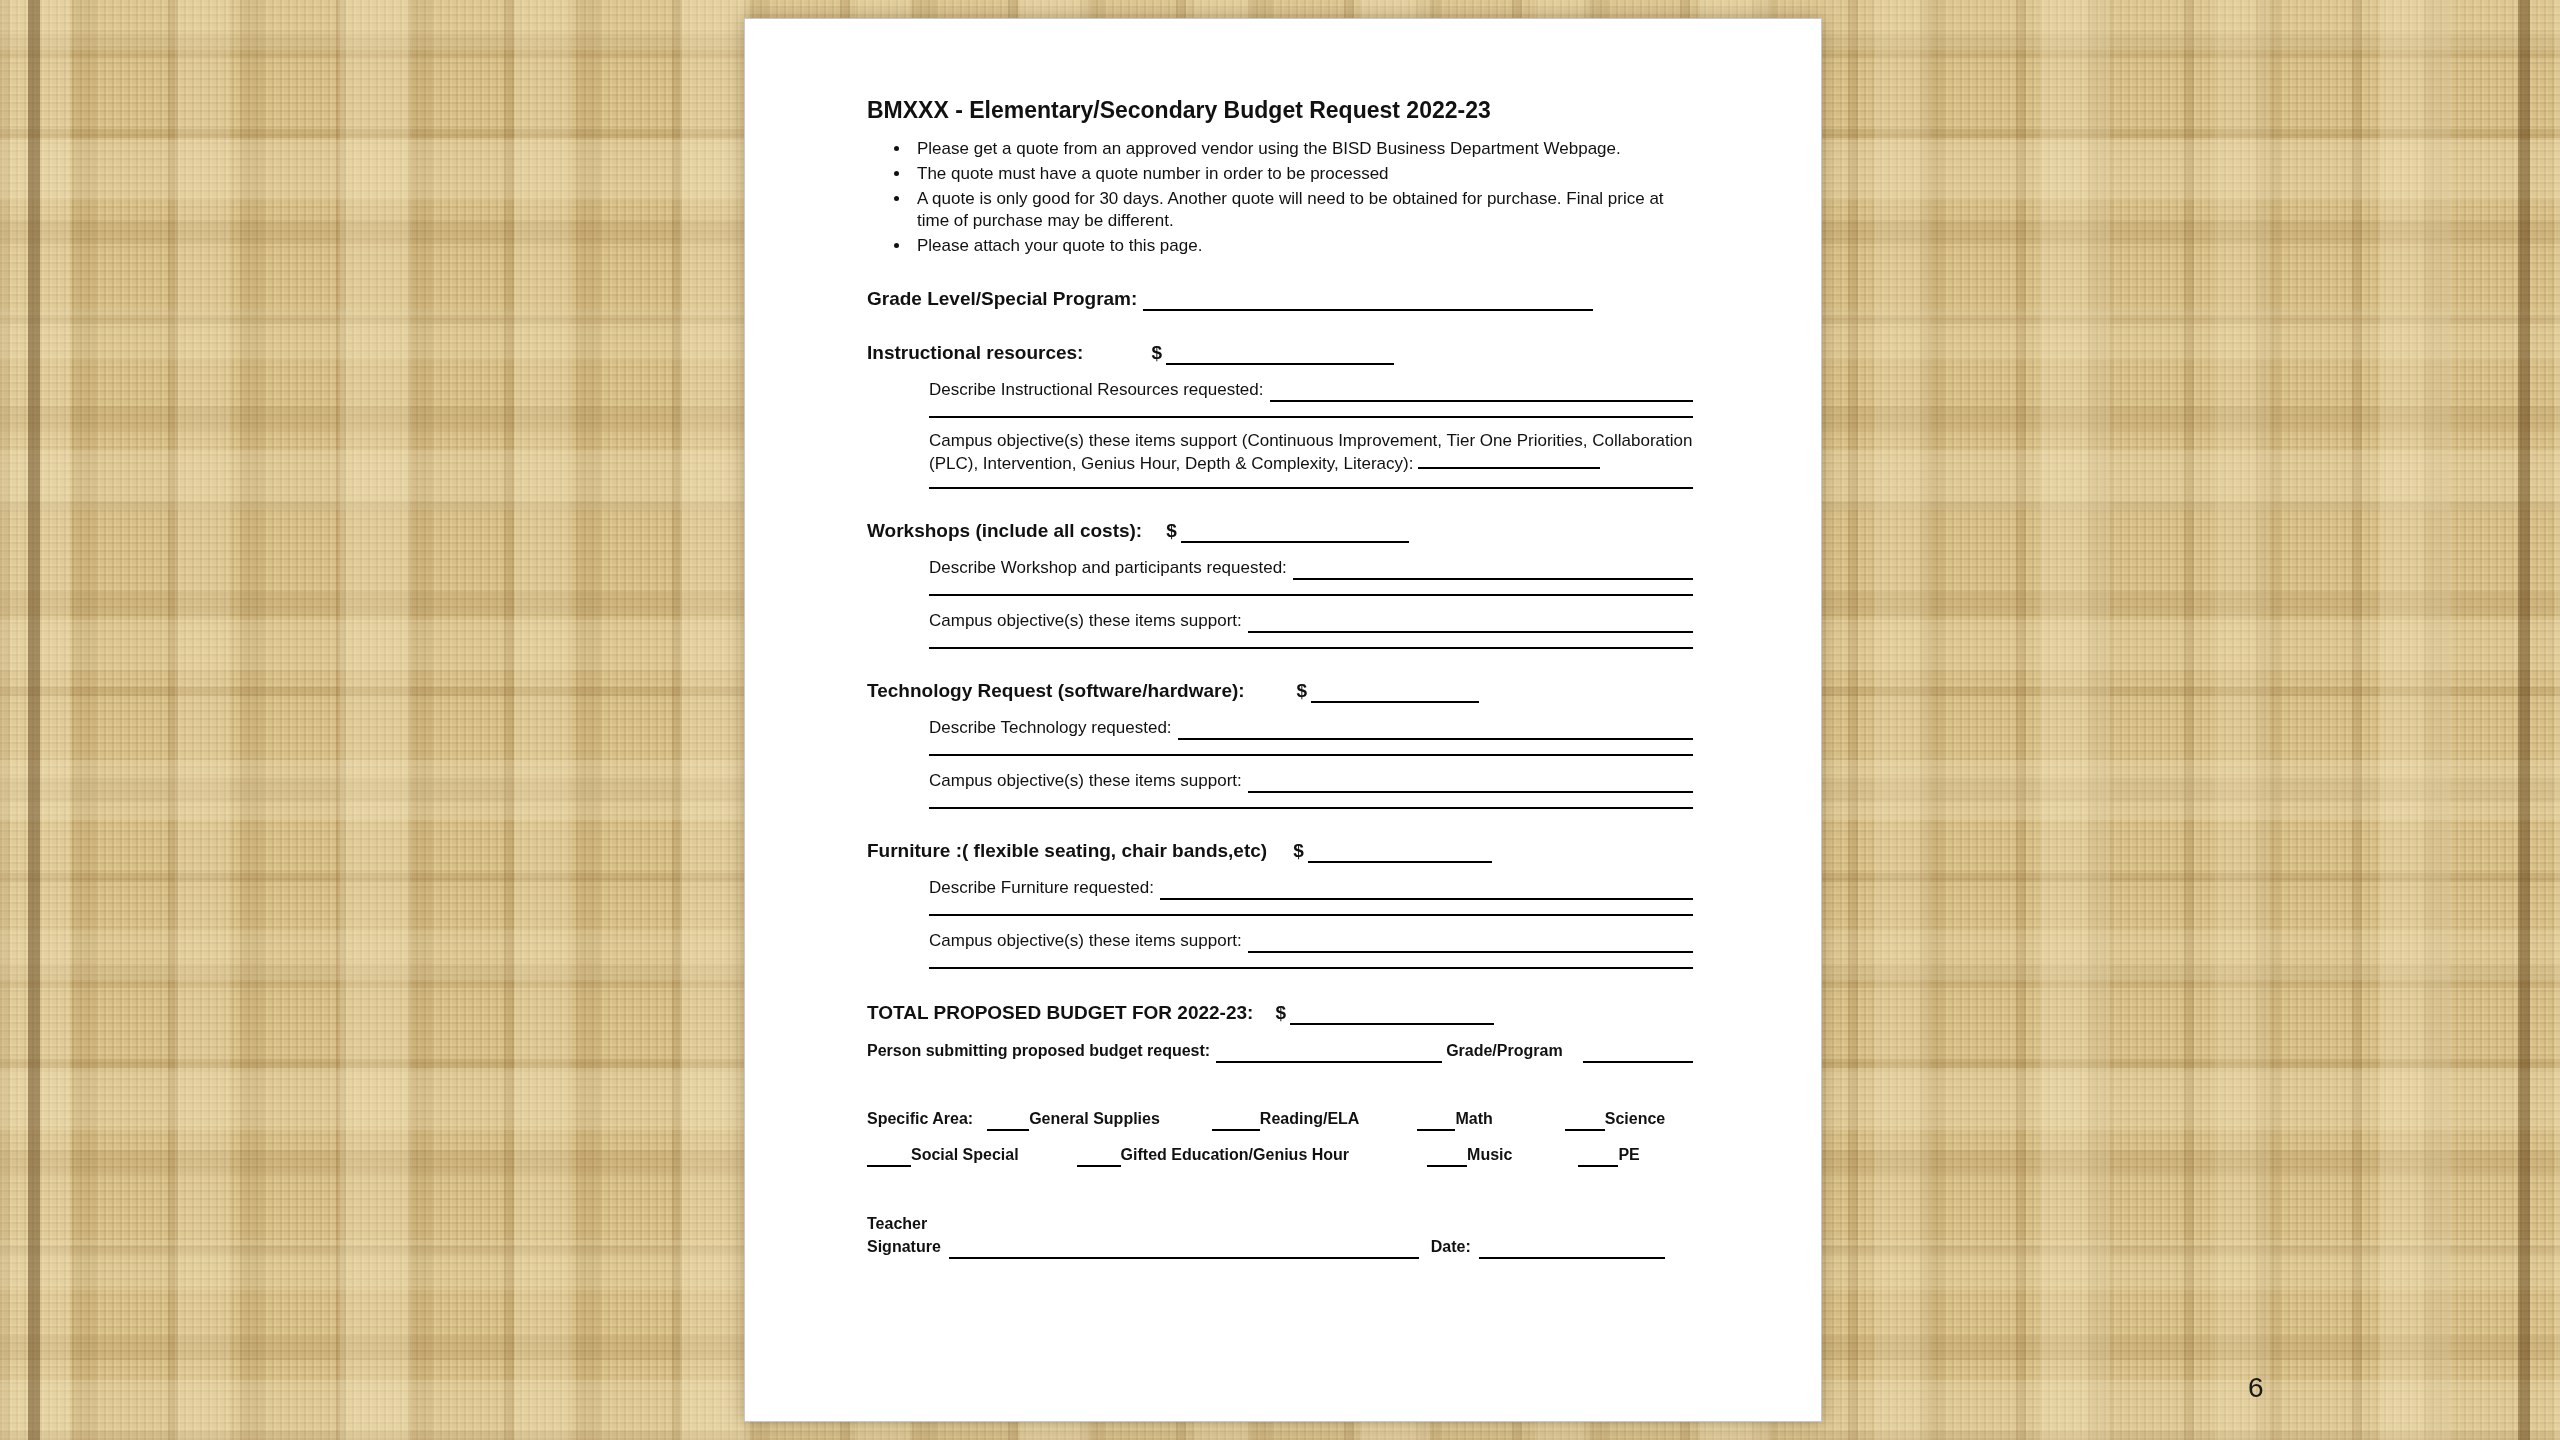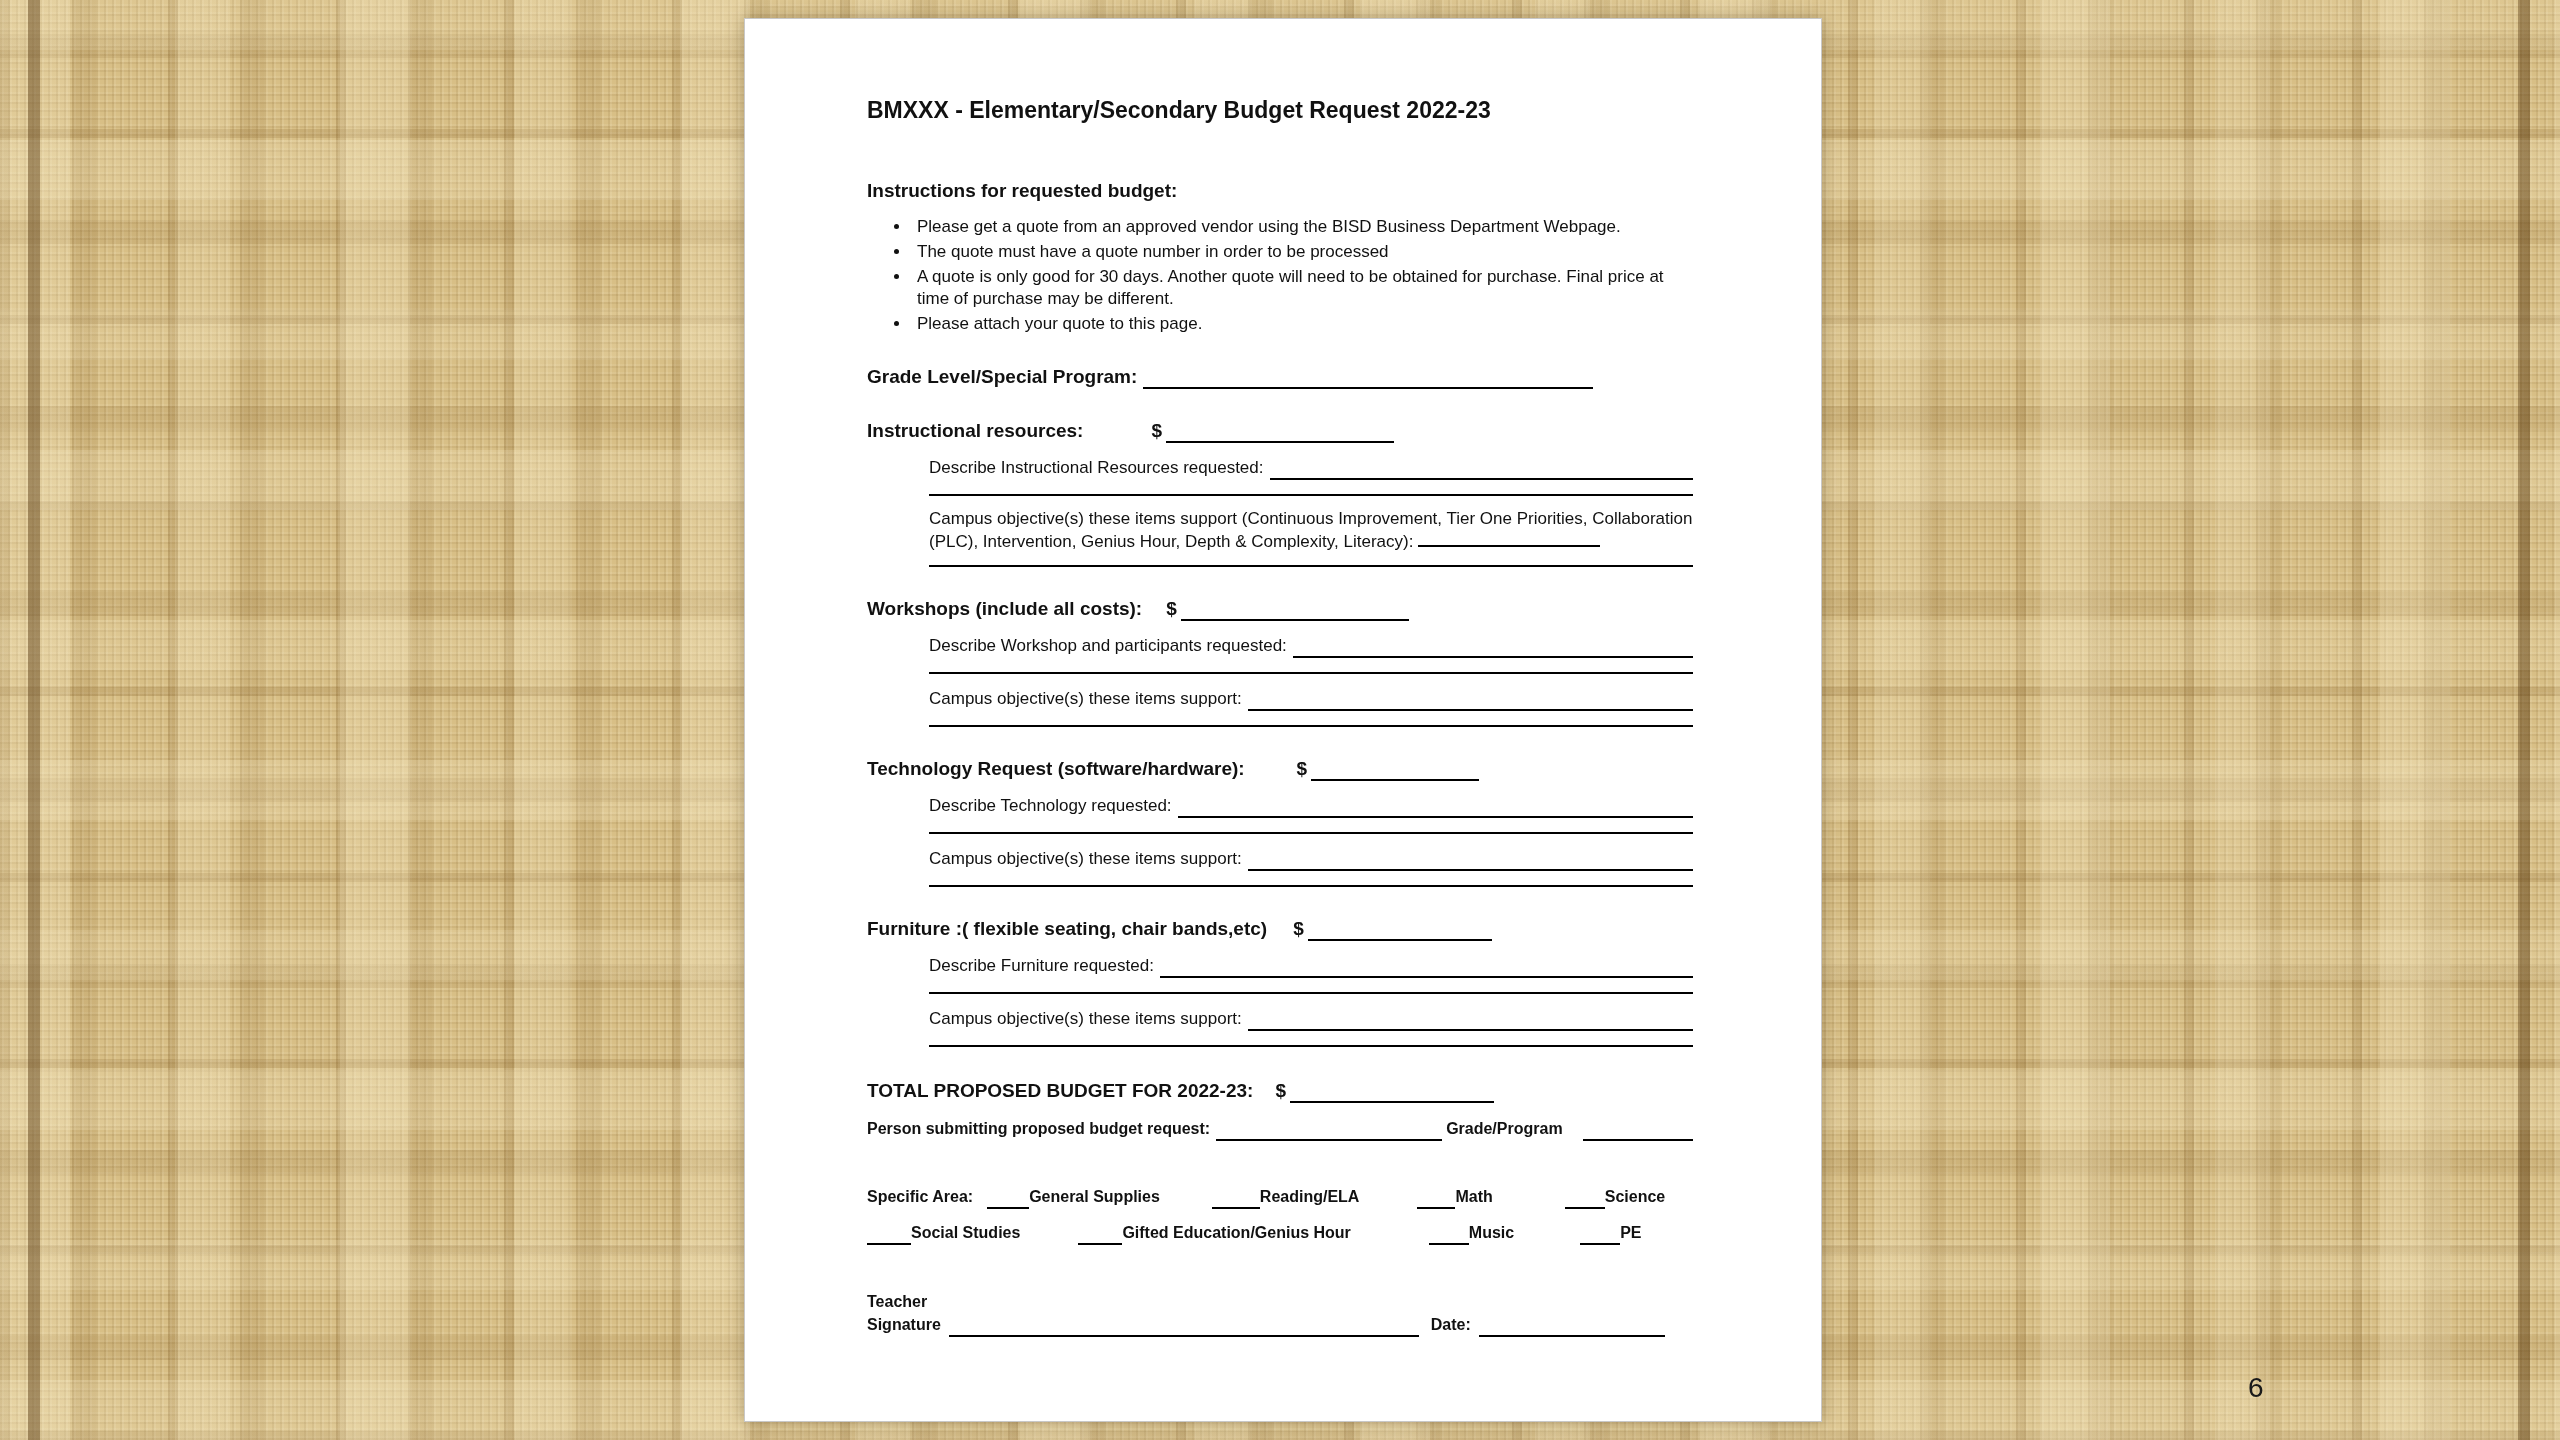--- a/index.html
+++ b/index.html
@@ -73,21 +73,20 @@
 
   .page-number { position: absolute; left: 2248px; top: 1372px; font-size: 28px; color: #1a1a1a; }
 </style>
 </head>
 <body>
 
 <div class="page">
 
   <div class="doc-title">BMXXX -  Elementary/Secondary Budget Request 2022-23</div>
 
-  <div class="h-instructions">Instructions for requested budget:</div>
 
   <ul class="bullets">
     <li>Please get a quote from an approved vendor using the BISD Business Department Webpage.</li>
     <li>The quote must have a quote number in order to be processed</li>
     <li>A quote is only good for 30 days.  Another quote will need to be obtained for purchase.  Final price at time of purchase may be different.</li>
     <li>Please attach your quote to this page.</li>
   </ul>
 
   <div class="row row-grade">
     <span class="lbl">Grade Level/Special Program:</span>
@@ -210,21 +209,21 @@
     </span>
     <span class="area-item" style="margin-left:72px">
       <span class="fill" style="width:40px"></span>
         <span>Science</span>
     </span>
   </div>
 
   <div class="row row-areas row-areas2">
     <span class="area-item">
       <span class="fill" style="width:44px"></span>
-        <span>Social Studies</span>
+        <span>Social Special</span>
     </span>
     <span class="area-item" style="margin-left:58px">
       <span class="fill" style="width:44px"></span>
         <span>Gifted Education/Genius Hour</span>
     </span>
     <span class="area-item" style="margin-left:78px">
       <span class="fill" style="width:40px"></span>
         <span>Music</span>
     </span>
     <span class="area-item" style="margin-left:66px">

